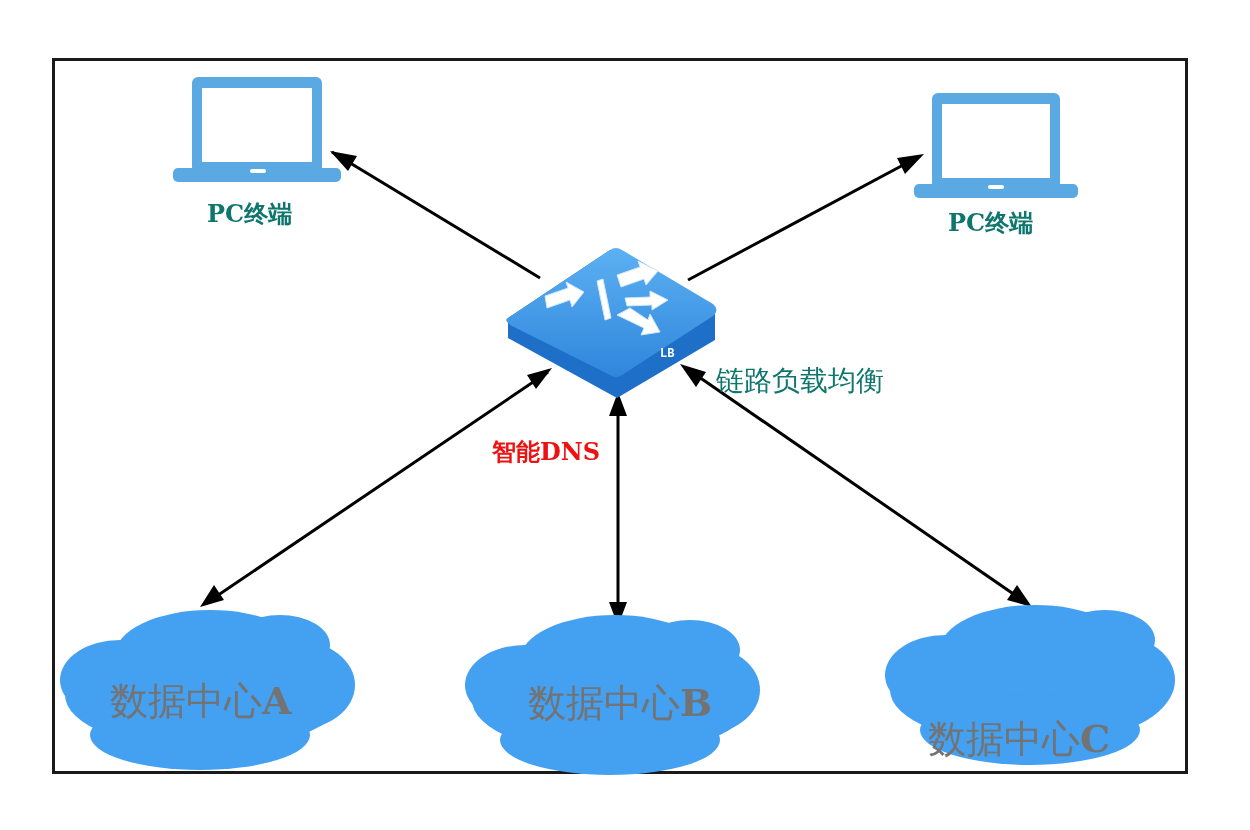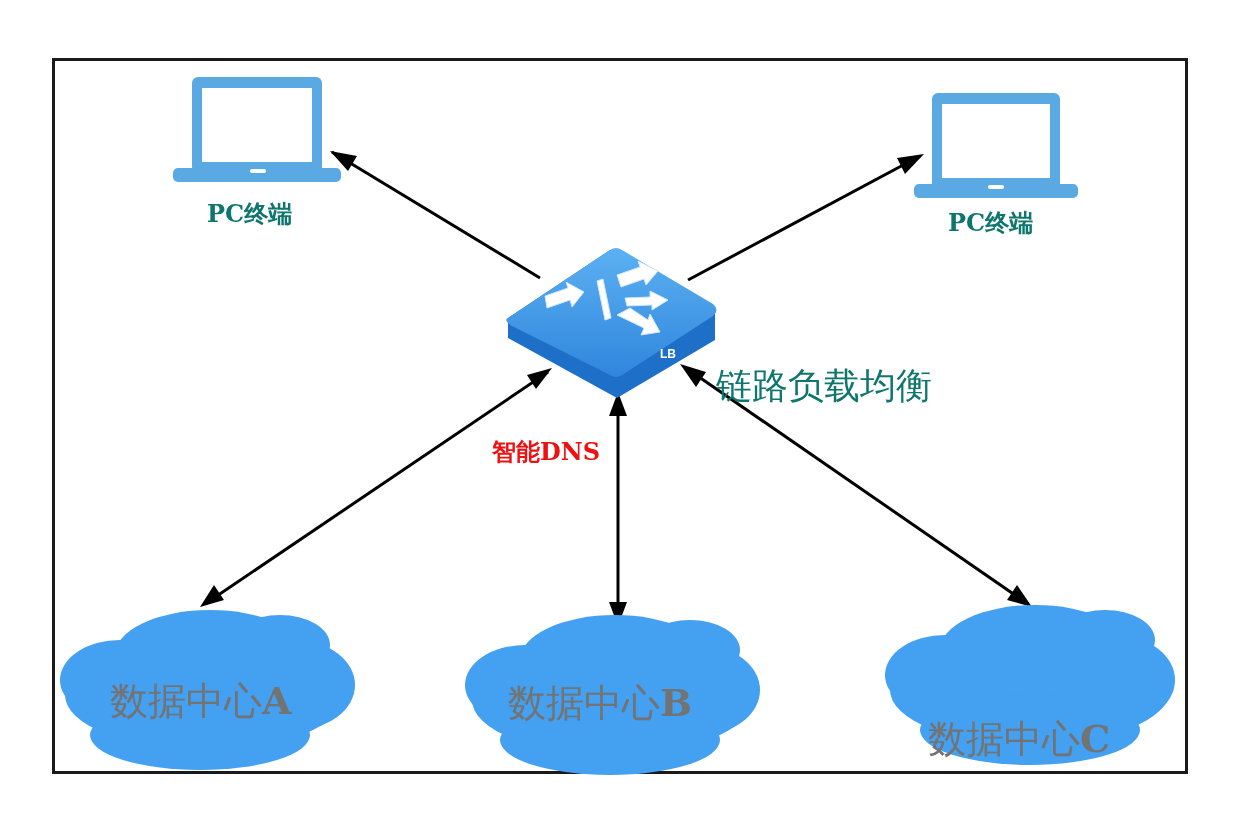--- a/index.html
+++ b/index.html
@@ -4,21 +4,21 @@
 <style>
   html, body { margin:0; padding:0; background:#ffffff; }
   body { width:1250px; height:830px; position:relative; overflow:hidden; font-family:"DejaVu Serif","Liberation Serif",serif; }
   #frame { position:absolute; left:52px; top:58px; width:1136px; height:716px; border:3px solid #1a1a1a; box-sizing:border-box; }
   svg#diagram { position:absolute; left:0; top:0; width:1250px; height:830px; }
   .lbl { position:absolute; white-space:nowrap; color:#0f766e; }
   .pc-label { font-weight:bold; font-size:24px; }
   .dc-label { font-size:38px; color:#737373; }
   .dc-label b { font-weight:bold; }
   .dns-label { color:#ee1111; font-weight:bold; font-size:24px; }
-  .lb-label { font-size:36px; }
+  .lb-label { font-size:28px; }
 </style>
 </head>
 <body>
 
 <div id="frame"></div>
 
 <svg id="diagram" viewBox="0 0 1250 830">
   <defs>
     <marker id="ah" markerWidth="10" markerHeight="10" refX="9" refY="5" orient="auto" markerUnits="userSpaceOnUse" viewBox="0 0 10 10">
       <path d="M0,0 L10,5 L0,10 z" fill="#000"></path>
@@ -97,20 +97,20 @@
     <ellipse cx="945" cy="675" rx="60" ry="40"></ellipse>
     <ellipse cx="1115" cy="680" rx="60" ry="45"></ellipse>
     <ellipse cx="1030" cy="730" rx="110" ry="35"></ellipse>
     <ellipse cx="1105" cy="640" rx="50" ry="30"></ellipse>
   </g>
 </svg>
 
 <div class="lbl pc-label" style="left:207px; top:198px;">PC终端</div>
 <div class="lbl pc-label" style="left:948px; top:207px;">PC终端</div>
 
-<div class="lbl" style="left:660px; top:347px; font-family:Liberation Sans, sans-serif; font-weight:bold; font-size:12px; color:#fff;">LB</div>
+<div class="lbl" style="left:660px; top:347px; font-family:Liberation Mono, monospace; font-weight:bold; font-size:12px; color:#fff;">LB</div>
 <div class="lbl lb-label" style="left:716px; top:362px;">链路负载均衡</div>
 
 <div class="lbl dns-label" style="left:492px; top:436px;">智能DNS</div>
 
 <div class="lbl dc-label" style="left:110px; top:676px;"><span>数据中心</span><b>A</b></div>
-<div class="lbl dc-label" style="left:508px; top:678px;"><span>数据中心</span><b>B</b></div>
+<div class="lbl dc-label" style="left:528px; top:678px;"><span>数据中心</span><b>B</b></div>
 <div class="lbl dc-label" style="left:928px; top:672px;margin-top:42px;"><span>数据中心</span><b>C</b></div>
 
 </body></html>

